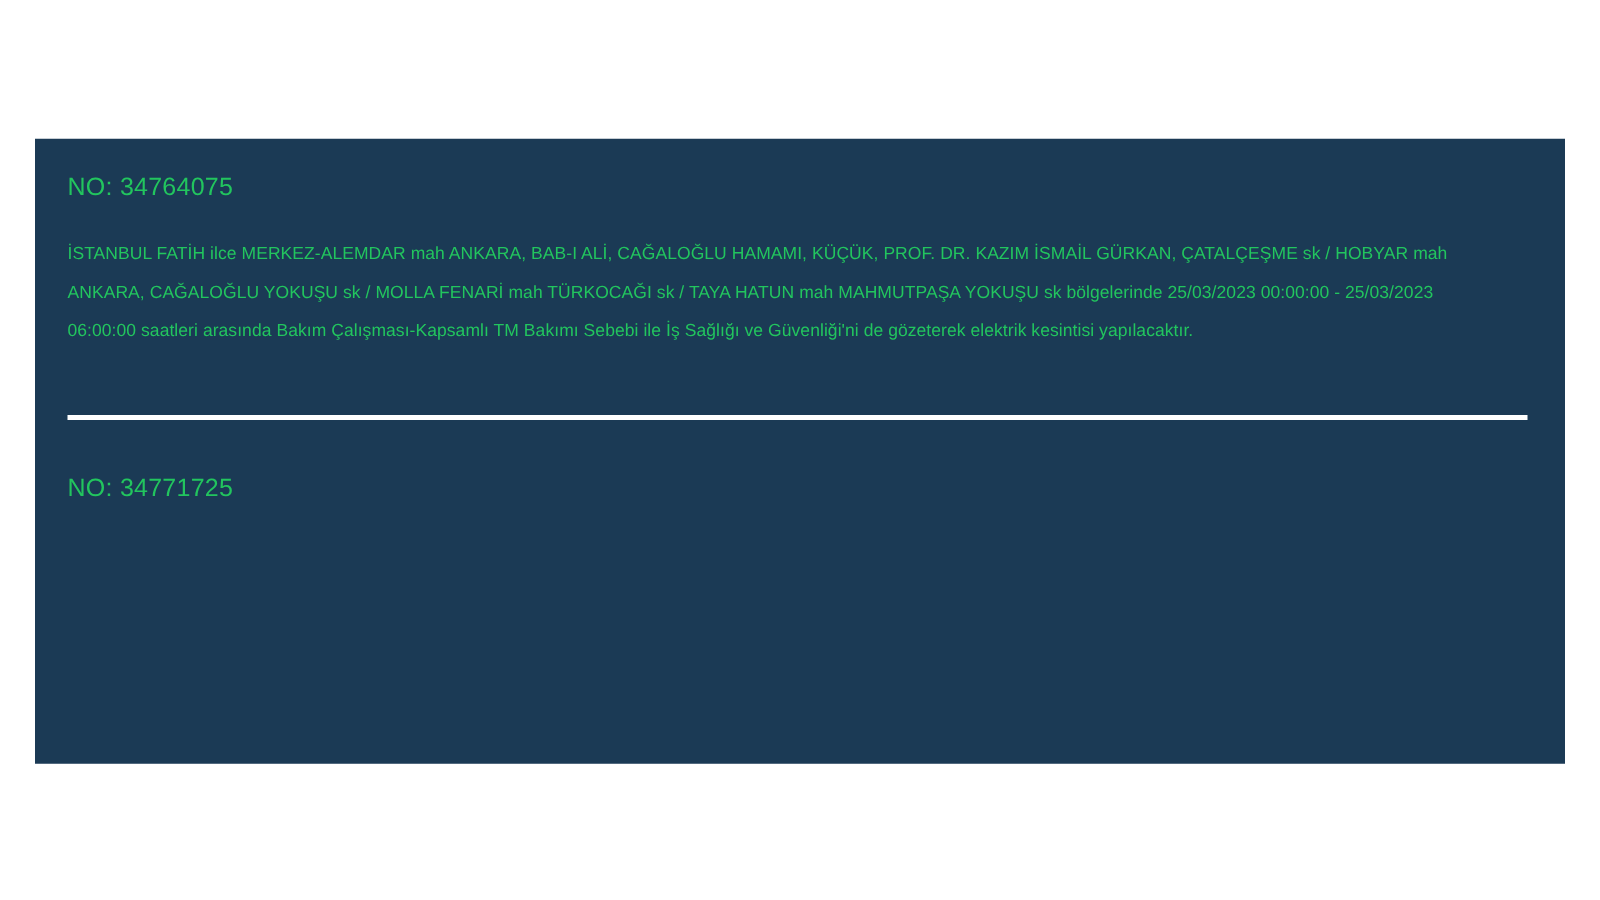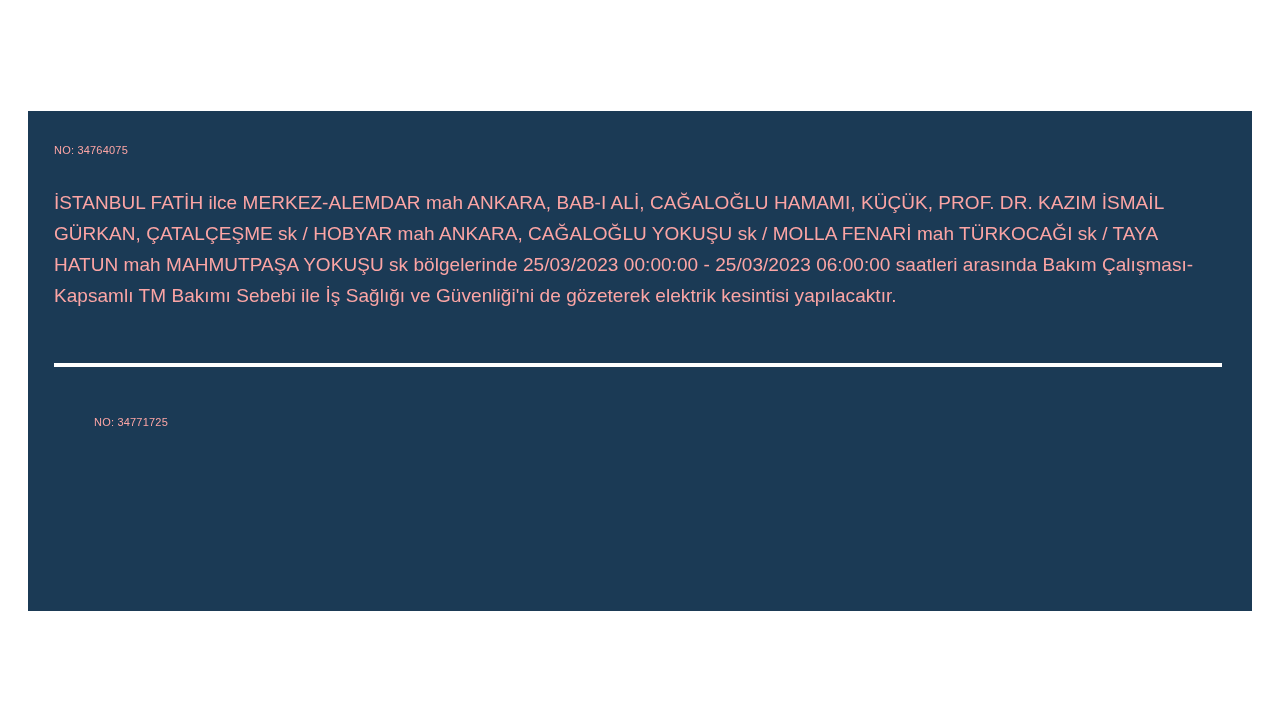--- a/index.html
+++ b/index.html
@@ -26,43 +26,42 @@
     width: 1224px;
     height: 500px;
     background: #1b3a55;
     box-sizing: border-box;
     padding: 28px 26px 26px 26px;
   }
   .notice-block {
     color: #ffffff;
   }
   .notice-no {
-    font-size: 11px;
+    font-size: 20px;
     line-height: 22px;
     letter-spacing: 0.2px;
     margin: 0 0 26px 0;
-    color: #fca5a5;
+    color: #22c55e;
   }
   .notice-body {
-    font-size: 19px;
+    font-size: 14px;
     line-height: 31px;
     letter-spacing: 0.05px;
     margin: 0;
-    color: #fca5a5;
+    color: #22c55e;
     max-width: 1140px;
   }
   .divider {
     height: 4px;
     background: #ffffff;
     margin: 52px 0 44px 0;
     width: 1168px;
   }
   .block-two .notice-no {
     margin-bottom: 26px;
-    margin-left: 40px;
   }
   .block-two .notice-body {
     max-width: 1160px;
   }
 </style>
 </head>
 <body>
 
 <div class="page">
   <div class="notice-panel">

